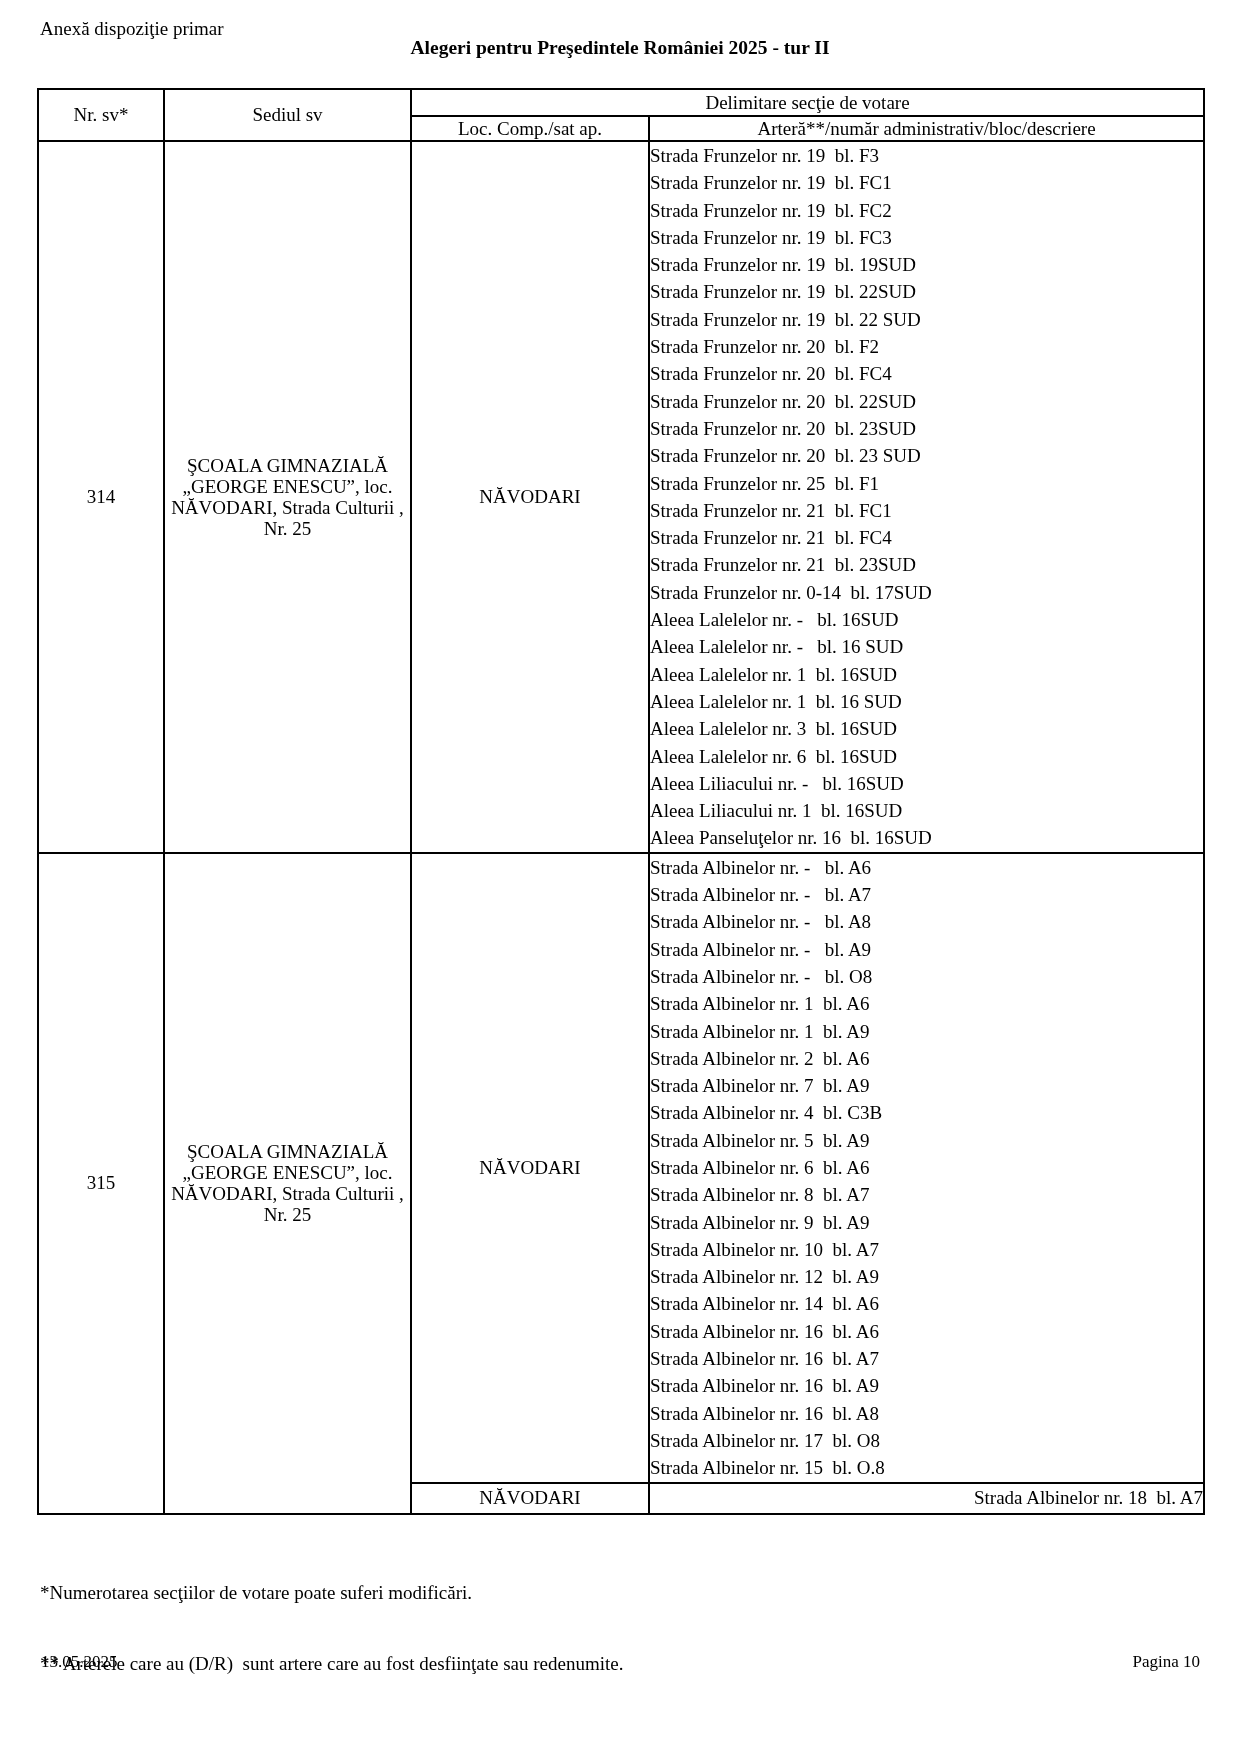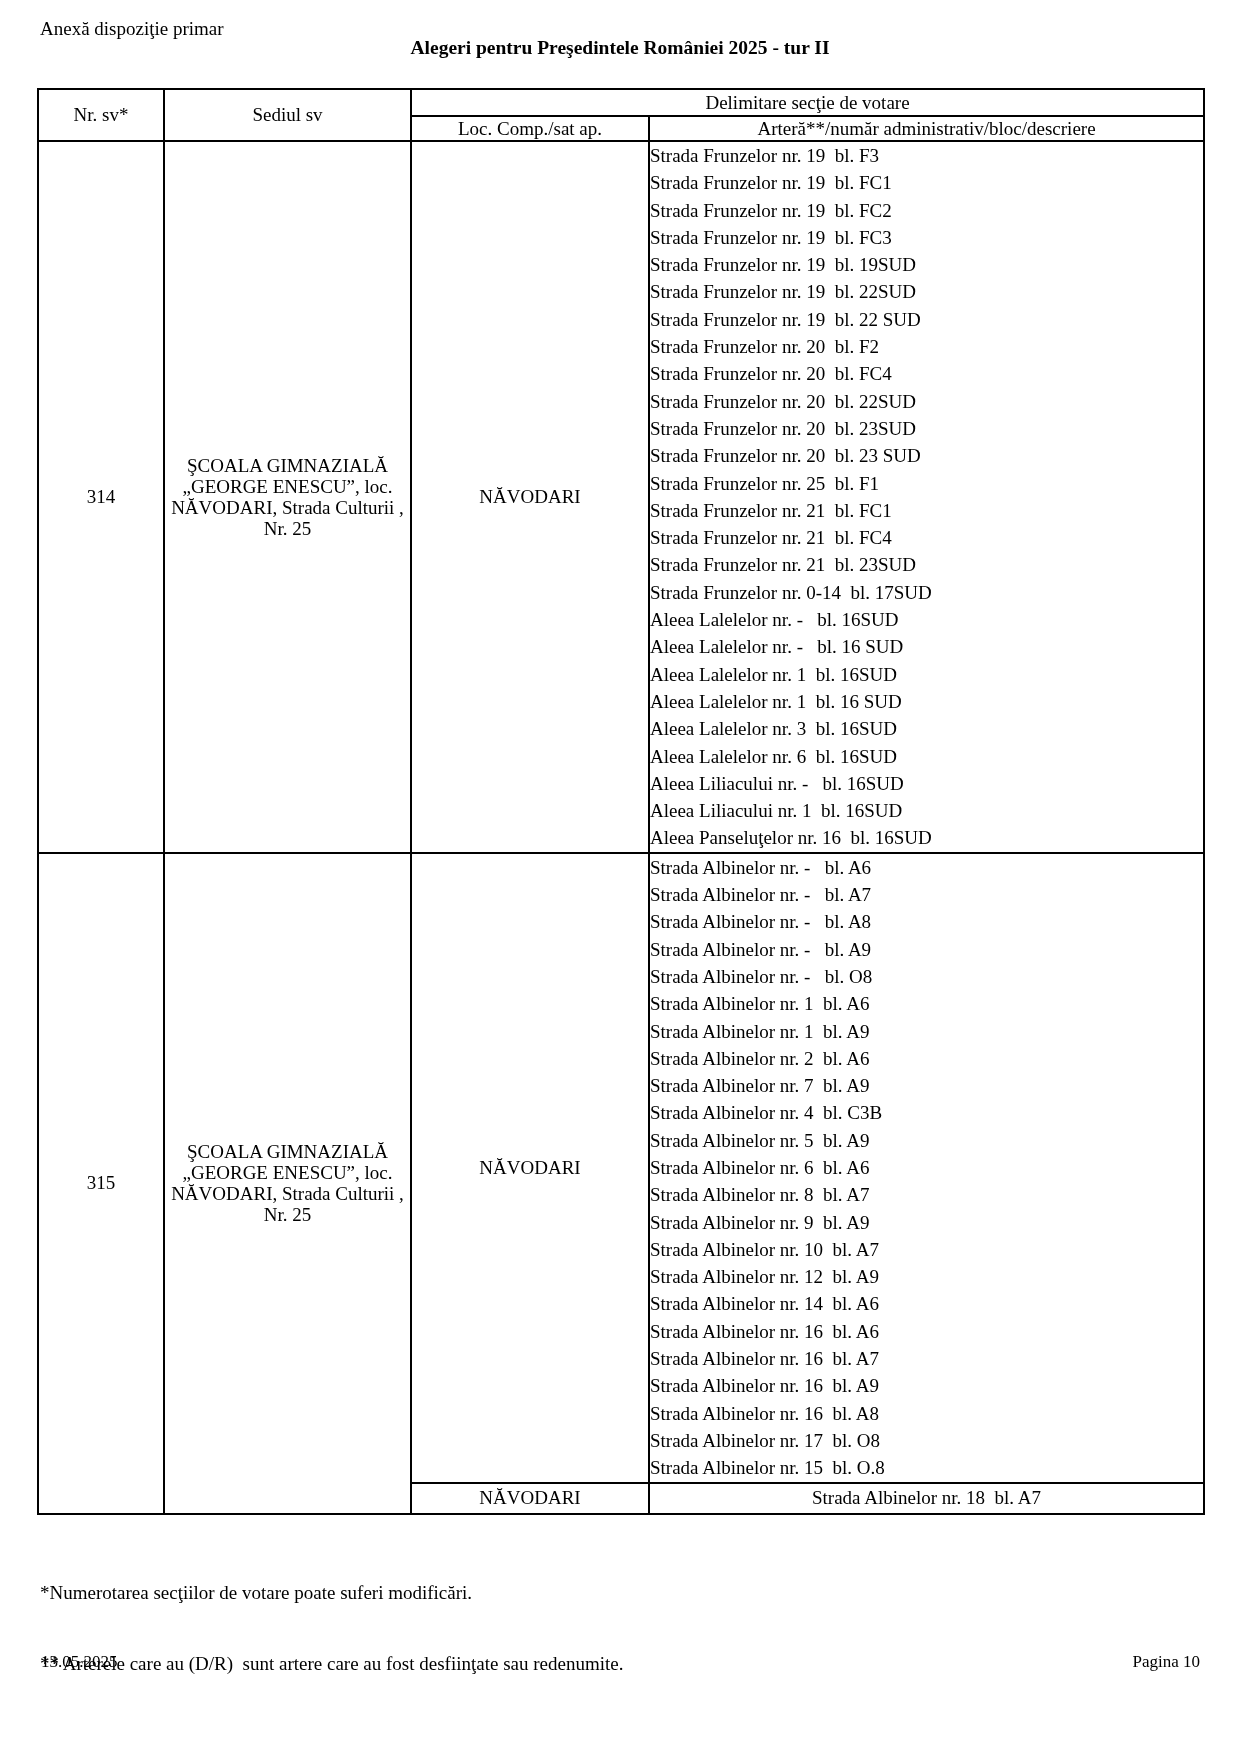--- a/index.html
+++ b/index.html
@@ -63,21 +63,21 @@
     padding: 6px 4px 6px 9px;
   }
   .street {
     line-height: 27.3px;
     white-space: pre-wrap;
   }
   td.c-street-single {
     padding: 2px 4px 2px 9px;
     height: 29px;
     white-space: pre-wrap;
-    text-align: center;
+    text-align: right;
   }
   .footnotes {
     position: absolute;
     left: 40px;
     top: 1534px;
     font-size: 19px;
     line-height: 23.5px;
     white-space: pre-wrap;
   }
   .footer-date {

